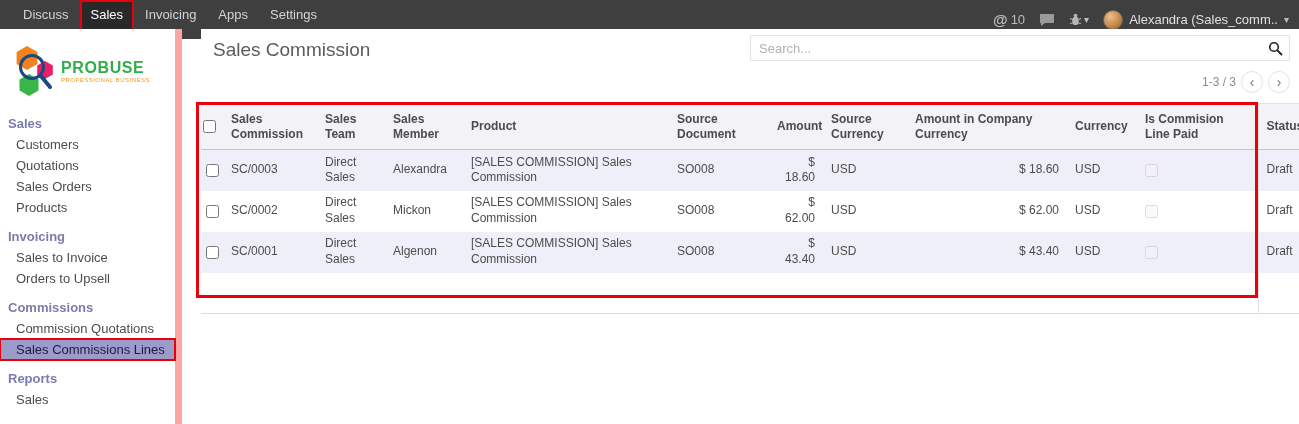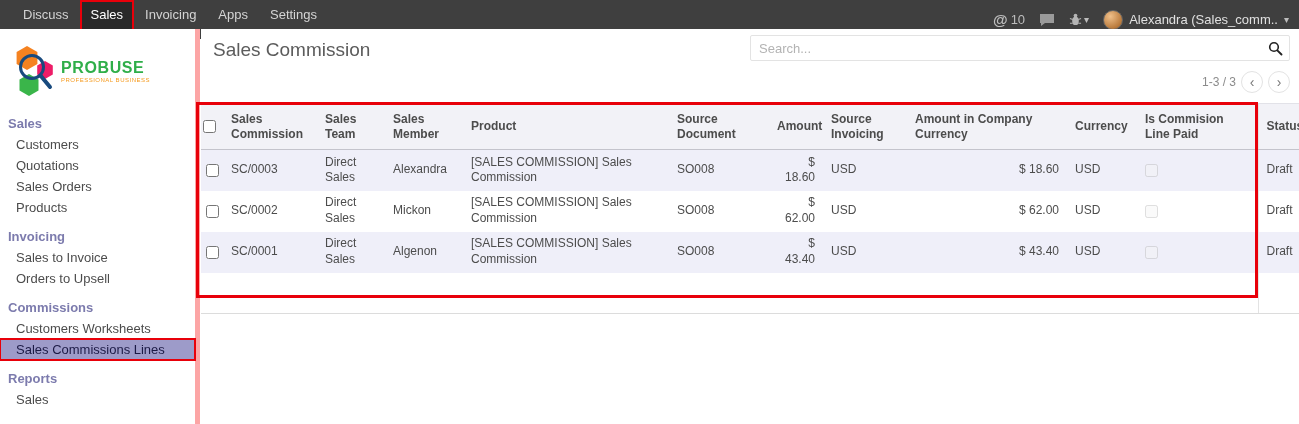--- a/index.html
+++ b/index.html
@@ -27,22 +27,22 @@
   .caret { font-size:10px; color:#bdbdbd; }
   .user-menu { display:flex; align-items:center; gap:6px; color:#e0e0e0; cursor:pointer; }
   .avatar {
     width:20px; height:20px; border-radius:50%;
     background: radial-gradient(circle at 35% 30%, #f0c08a, #b97a3c 70%, #8a5a2a);
     border:1px solid #666;
   }
 
   
   .sidebar {
-    position:absolute; top:29px; left:0; width:200px; bottom:0;
-    background:#fff; border-right:5px solid #fca5a5;
+    position:absolute; top:29px; left:0; width:182px; bottom:0;
+    background:#fff; border-right:7px solid #fca5a5;
   }
   .logo { display:flex; align-items:center; gap:5px; padding:14px 4px 12px 12px; }
   .brand-name { color:#2fae49; font-weight:bold; font-size:16px; letter-spacing:0.6px; line-height:1.1; }
   .brand-tag { color:#f59b20; font-size:6px; letter-spacing:0.5px; }
   .nav { font-size:13px; margin-top:2px; }
   .nav-header { color:#7c7bad; font-weight:bold; padding:3px 8px; }
   .nav-header.sect { margin-top:8px; }
   .nav-item { color:#4c4c4c; padding:3px 8px 3px 16px; cursor:pointer; }
   .nav-item.selected {
     background:#9d9bc9; color:#1c1a45;
@@ -148,21 +148,21 @@
   <div class="nav">
     <div class="nav-header">Sales</div>
     <div class="nav-item">Customers</div>
     <div class="nav-item">Quotations</div>
     <div class="nav-item">Sales Orders</div>
     <div class="nav-item">Products</div>
     <div class="nav-header sect">Invoicing</div>
     <div class="nav-item">Sales to Invoice</div>
     <div class="nav-item">Orders to Upsell</div>
     <div class="nav-header sect">Commissions</div>
-    <div class="nav-item">Customers Worksheets</div>
+    <div class="nav-item">Commission Quotations</div>
     <div class="nav-item selected">Sales Commissions Lines</div>
     <div class="nav-header sect">Reports</div>
     <div class="nav-item">Sales</div>
   </div>
 </div>
 
 <div class="content">
   <h1 class="page-title">Sales Commission</h1>
 
   <div class="searchbox">
@@ -198,21 +198,21 @@
     </colgroup>
     <thead>
       <tr>
         <th class="checkbox-col"><input type="checkbox" style=""></th>
         <th>Sales Commission</th>
         <th>Sales Team</th>
         <th>Sales Member</th>
         <th>Product</th>
         <th>Source Document</th>
         <th class="cell-right">Amount</th>
-        <th>Source Invoicing</th>
+        <th>Source Currency</th>
         <th>Amount in Company Currency</th>
         <th>Currency</th>
         <th>Is Commision Line Paid</th>
         <th class="status-col">Status</th>
       </tr>
     </thead>
     <tbody>
       <tr class="alt">
         <td class="checkbox-col"><input type="checkbox" style=""></td>
         <td>SC/0003</td>

